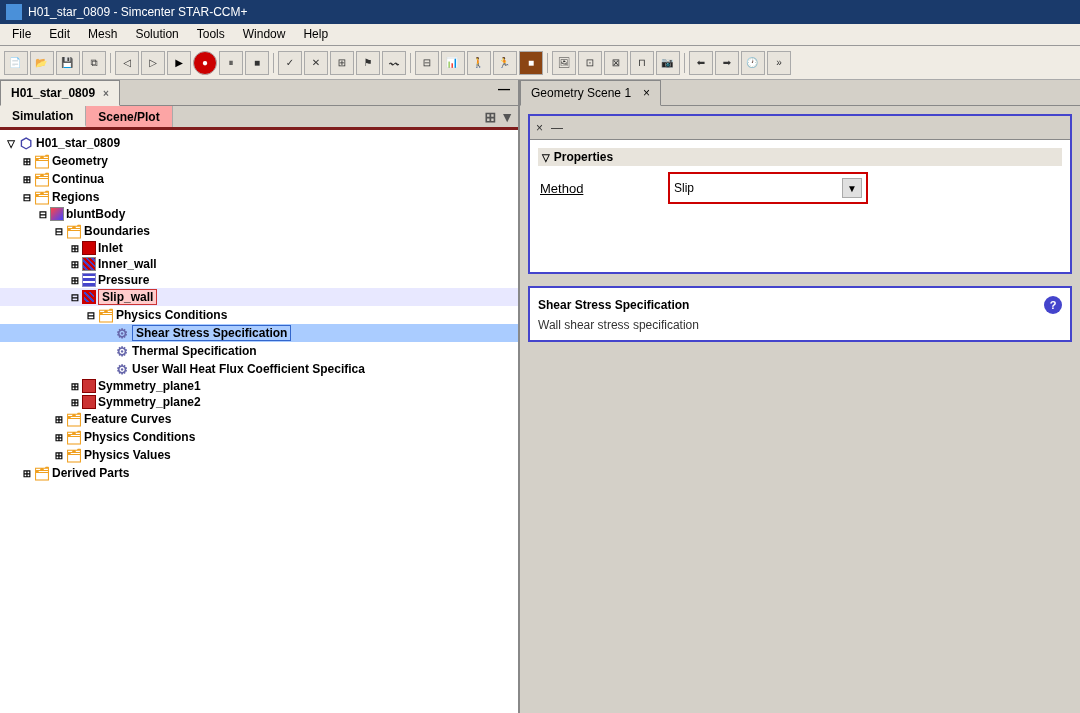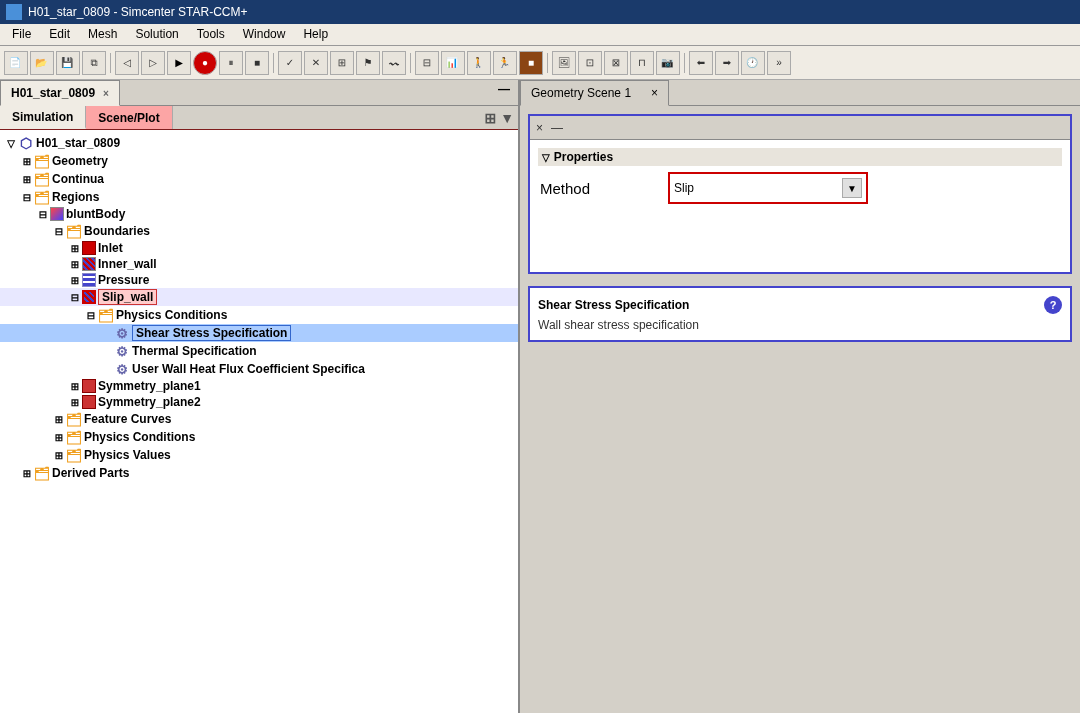--- a/index.html
+++ b/index.html
@@ -95,21 +95,21 @@
       border-bottom: 1px solid #f0ece4;
       margin-bottom: -1px;
     }
     .left-tab .close-x { color: #666; font-size: 10px; margin-left: 4px; }
     .tab-minimize { margin-left: auto; padding: 2px 8px; font-size: 12px; cursor: pointer; }
 
     
     #sim-tabs {
       display: flex;
       background: #d4d0c8;
-      border-bottom: 1px solid #7f1d1d;
+      border-bottom: 3px solid #7f1d1d;
       height: 24px;
       align-items: stretch;
     }
     .sim-tab {
       padding: 2px 12px;
       cursor: pointer;
       font-size: 12px;
       background: #fca5a5;
       border-right: 1px solid #aaa;
       display: flex; align-items: center;
@@ -156,21 +156,21 @@
       height: 26px;
       align-items: stretch;
     }
     .right-tab {
       padding: 4px 10px;
       background: #e8e4dc;
       border: 1px solid #888;
       border-bottom: none;
       cursor: pointer;
       font-size: 12px;
-      display: flex; align-items: center; gap: 20px;
+      display: flex; align-items: center; gap: 12px;
     }
     .right-tab.active { background: #d4d0c8; border-bottom: 1px solid #d4d0c8; margin-bottom: -1px; }
 
     
     #right-content {
       flex: 1;
       display: flex;
       flex-direction: column;
       padding: 8px;
       gap: 8px;
@@ -224,21 +224,22 @@
       padding: 2px 4px;
     }
     .props-row {
       display: flex;
       align-items: center;
       padding: 4px 2px;
       gap: 8px;
     }
     .props-label {
       width: 120px;
-      font-size: 15px;
+      font-size: 13px;
+      text-decoration: underline;
     }
     .props-value {
       flex: 1;
       display: flex;
       align-items: center;
     }
     .props-dropdown {
       border: 2px solid #cc0000;
       background: white;
       padding: 4px 4px;

